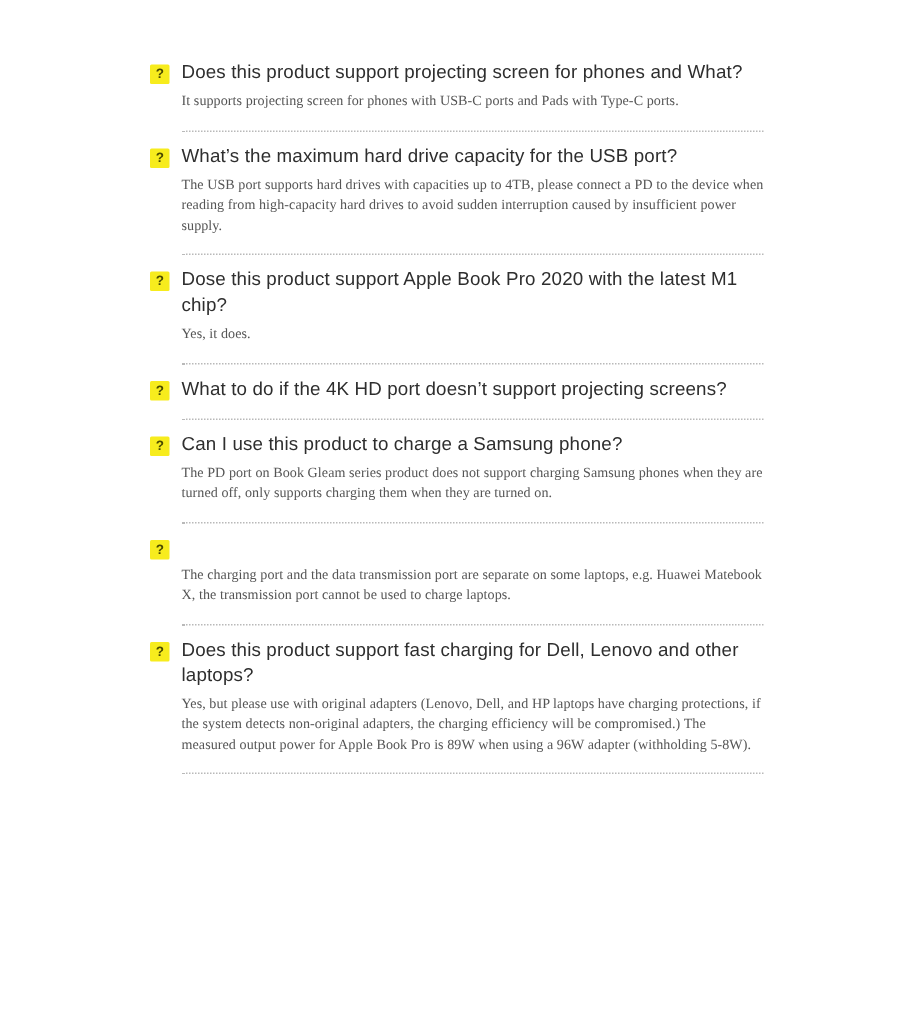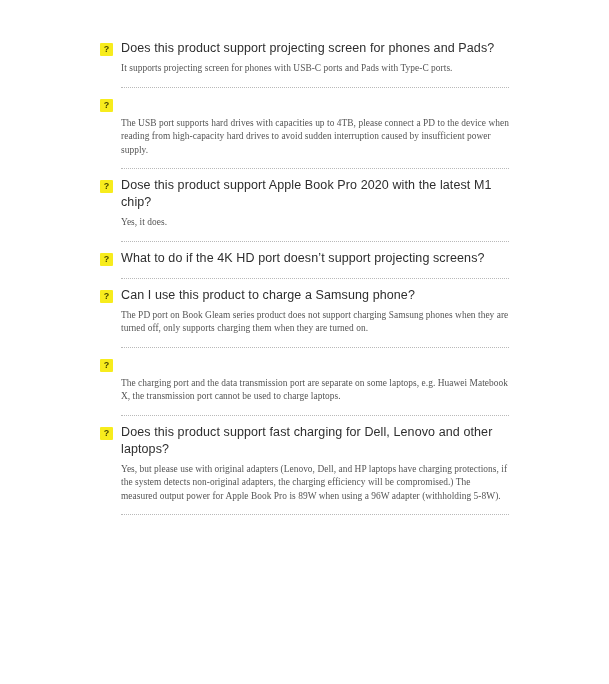--- a/index.html
+++ b/index.html
@@ -64,29 +64,30 @@
   }
 </style>
 </head>
 <body>
 
 <div class="faq-page">
 
   <div class="faq-item">
     <div class="faq-q-row">
       <span class="q-badge">?</span>
-      <span class="q-text">Does this product support projecting screen for phones and Pads?</span>
+      <span class="q-text">Does this product support projecting screen for phones and What?</span>
     </div>
     <div class="faq-answer">It supports projecting screen for phones with USB-C ports and Pads with Type-C ports.</div>
     <div class="divider"></div>
   </div>
 
   <div class="faq-item">
     <div class="faq-q-row">
       <span class="q-badge">?</span>
+      <span class="q-text">What’s the maximum hard drive capacity for the USB port?</span>
     </div>
     <div class="faq-answer">The USB port supports hard drives with capacities up to 4TB, please connect a PD to the device when reading from high-capacity hard drives to avoid sudden interruption caused by insufficient power supply.</div>
     <div class="divider"></div>
   </div>
 
   <div class="faq-item">
     <div class="faq-q-row">
       <span class="q-badge">?</span>
       <span class="q-text">Dose this product support Apple Book Pro 2020 with the latest M1 chip?</span>
     </div>

